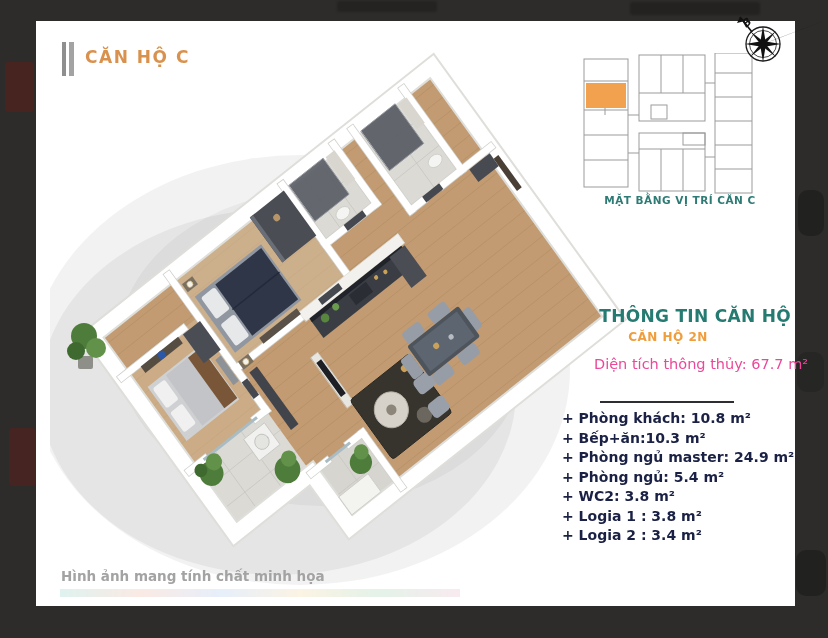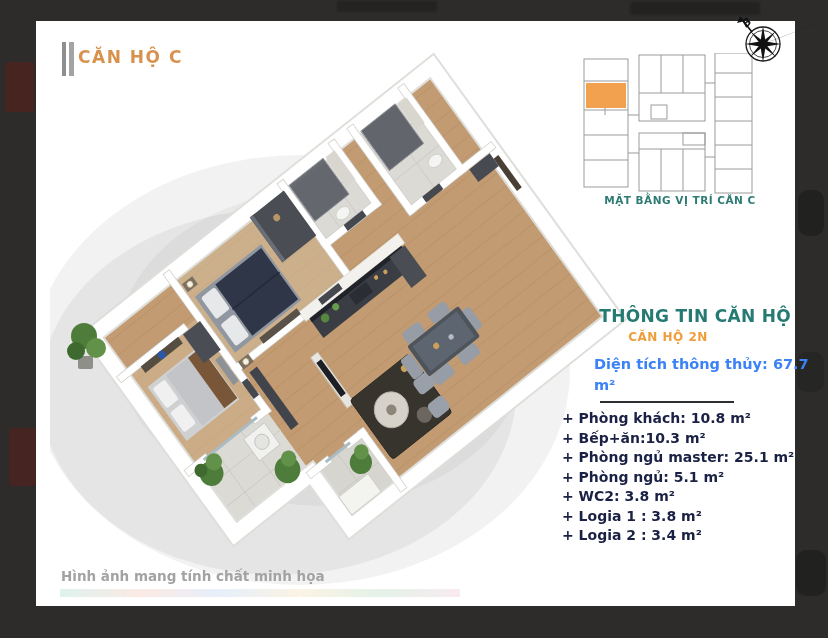--- a/index.html
+++ b/index.html
@@ -4,34 +4,34 @@
 <style>
   html,body{margin:0;padding:0;background:#2d2c2a;}
   .stage{position:relative;width:828px;height:638px;background:#2d2c2a;overflow:hidden;
          font-family:"DejaVu Sans","Liberation Sans",sans-serif;}
   
   .bg-artifact{position:absolute;border-radius:3px;}
   .card{position:absolute;left:36px;top:21px;width:759px;height:585px;background:#ffffff;}
   
   .title-bar{position:absolute;left:62px;top:42px;width:12px;height:34px;
              background:linear-gradient(90deg,#8f8f8f 0 4px,#ffffff 4px 7px,#a3a3a3 7px 12px);}
-  .apt-title{position:absolute;left:78px;top:47px;font-size:17px;font-weight:bold;
+  .apt-title{position:absolute;left:85px;top:47px;font-size:17px;font-weight:bold;
              color:#d9914e;letter-spacing:1.5px;}
   
   .locator{position:absolute;left:583px;top:53px;}
   .locator-caption{position:absolute;left:572px;top:194px;width:216px;text-align:center;
                    font-size:10.5px;font-weight:bold;color:#2d7b74;letter-spacing:.5px;}
   .compass{position:absolute;left:716px;top:6px;}
   
   .info-heading{position:absolute;left:545px;top:306px;width:246px;text-align:right;
                 font-size:17px;font-weight:bold;color:#257a72;letter-spacing:.3px;}
   .info-subheading{position:absolute;left:545px;top:330px;width:246px;text-align:center;
                    font-size:12px;font-weight:bold;color:#f09d3c;letter-spacing:.5px;}
-  .area-lines{position:absolute;left:594px;top:354px;font-size:14.5px;font-weight:bold;
-              color:#3b82f6;line-height:21px;}
+  .area-lines{position:absolute;left:594px;top:354px;font-size:14.5px;font-weight:normal;
+              color:#ec4899;line-height:21px;}
   .divider{position:absolute;left:600px;top:401px;width:134px;height:2px;background:#2e2e32;}
   .room-list{position:absolute;left:562px;top:411px;list-style:none;margin:0;padding:0;
              font-size:14px;font-weight:bold;color:#1a2144;}
   .room-list li{margin:0 4px 5px 0;line-height:14.5px;white-space:nowrap;}
   .room-list li.gap{margin-top:8px;}
   .disclaimer{position:absolute;left:61px;top:568px;font-size:13.5px;font-weight:600;color:#a3a3a3;}
   .watermark-strip{position:absolute;left:60px;top:589px;width:400px;height:8px;opacity:.28;
      background:linear-gradient(90deg,#8fd4c8,#f0b4a0,#a9c7ef,#f3d6a0,#9fd3b0,#e9b7c9);filter:blur(.6px);}
   .plan-wrap{position:absolute;left:50px;top:40px;width:600px;height:570px;}
   svg text{font-family:"DejaVu Sans","Liberation Sans",sans-serif;}
@@ -328,22 +328,22 @@
 
   <div class="info-heading">THÔNG TIN CĂN HỘ</div>
   <div class="info-subheading">CĂN HỘ 2N</div>
   <div class="area-lines">
     <div>Diện tích thông thủy: 67.7 m²</div>
   </div>
   <div class="divider"></div>
   <ul class="room-list">
     <li>+ Phòng khách: 10.8 m²</li>
     <li>+ Bếp+ăn:10.3 m²</li>
-    <li>+ Phòng ngủ master: 25.1 m²</li>
-    <li>+ Phòng ngủ: 5.1 m²</li>
+    <li>+ Phòng ngủ master: 24.9 m²</li>
+    <li>+ Phòng ngủ: 5.4 m²</li>
     <li>+ WC2: 3.8 m²</li>
     <li>+ Logia 1 : 3.8 m²</li>
     <li>+ Logia 2 : 3.4 m²</li>
   </ul>
 
   <div class="disclaimer">Hình ảnh mang tính chất minh họa</div>
   <div class="watermark-strip"></div>
 </div>
 
 </body></html>

